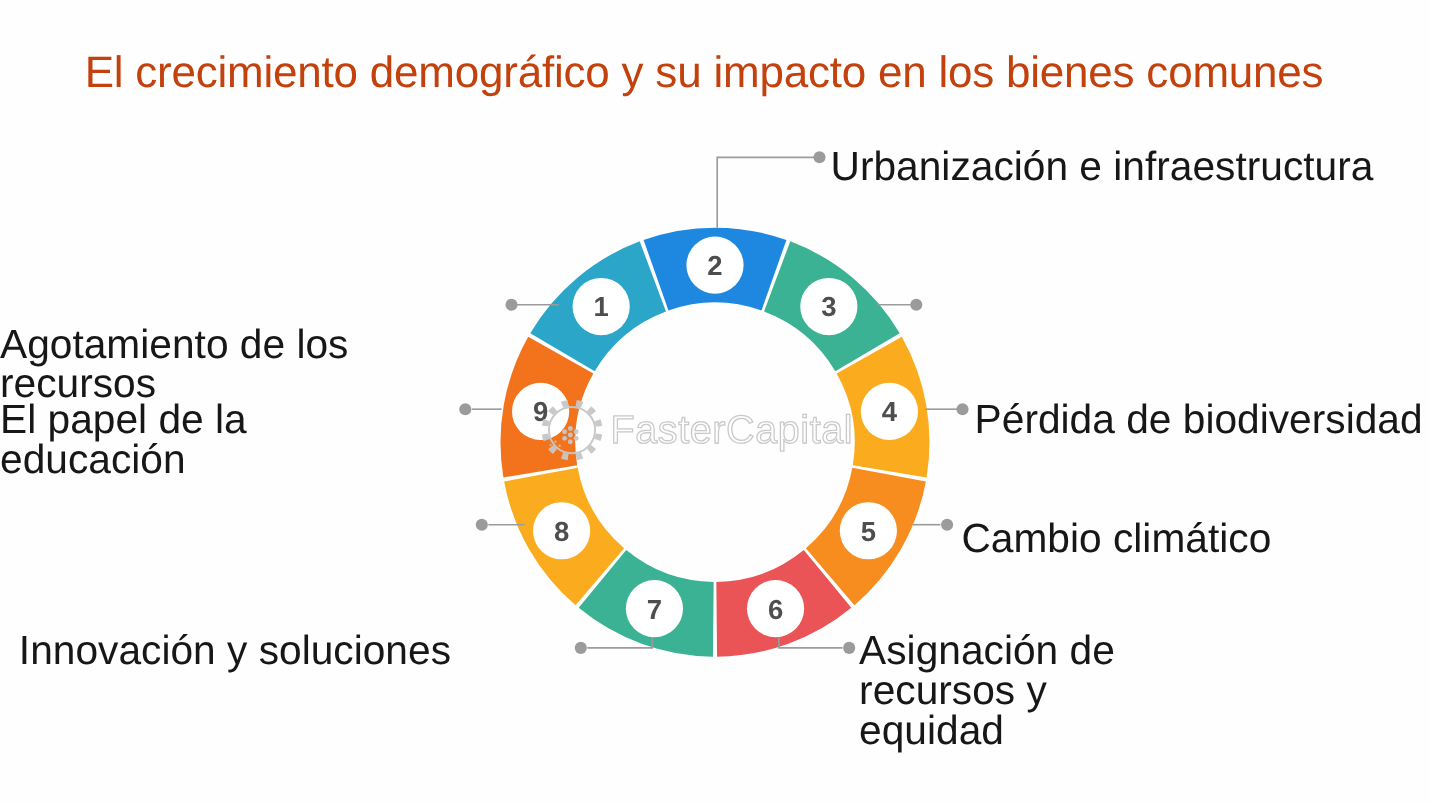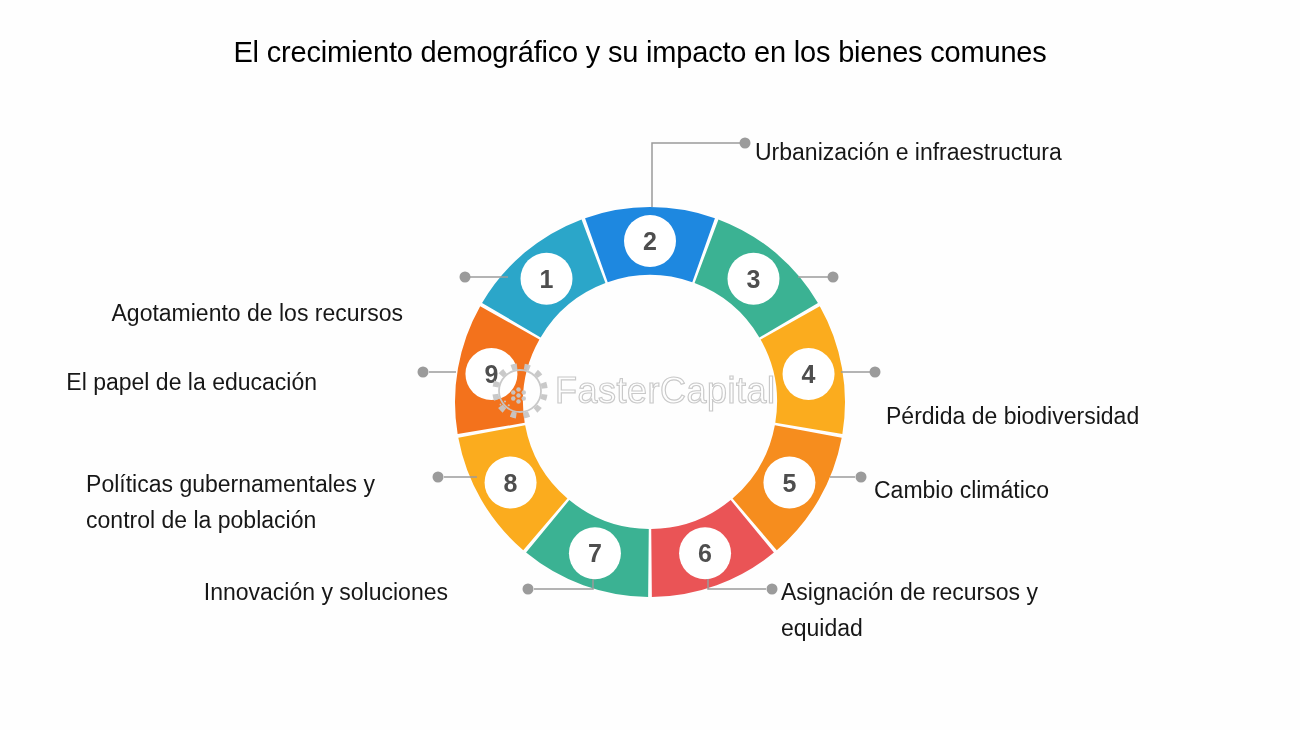--- a/index.html
+++ b/index.html
@@ -2,25 +2,25 @@
 <html><head>
 <meta charset="utf-8">
 <style>
   html,body{margin:0;padding:0;background:#ffffff;}
   .stage{
     position:relative;width:1300px;height:730px;background:#fefefe;
     overflow:hidden;font-family:"Liberation Sans", sans-serif;
   }
   .title{
     position:absolute;top:17px;left:0;width:1280px;text-align:center;
-    font-size:29px;font-weight:400;color:#000000;letter-spacing:-0.2px;
+    font-size:40px;font-weight:400;color:#c2410c;letter-spacing:-0.2px;
   }
   #diagram{position:absolute;left:0;top:0;z-index:1;}
   .lbl{
-    position:absolute;font-size:23px;line-height:36px;color:#171717;
+    position:absolute;font-size:37px;line-height:36px;color:#171717;
     white-space:pre-line;z-index:2;
   }
   .watermark{
     position:absolute;left:490px;top:360px;height:62px;display:flex;
     align-items:center;gap:5px;z-index:5;pointer-events:none;opacity:.95;
   }
   .wm-text{
     font-size:36px;font-weight:400;letter-spacing:.5px;color:#dcdcdc;
   }
   @supports (-webkit-text-stroke: 1px #000){
@@ -76,29 +76,27 @@
       <text x="705.0652430754327" y="553.2905119465313" text-anchor="middle" dy="9" font-family="&quot;Liberation Sans&quot;, sans-serif" font-size="25" font-weight="bold" fill="#4E4E4E">6</text>
       <circle cx="594.9347569245673" cy="553.2905119465313" r="26" fill="#FFFFFF"></circle>
       <text x="594.9347569245673" y="553.2905119465313" text-anchor="middle" dy="9" font-family="&quot;Liberation Sans&quot;, sans-serif" font-size="25" font-weight="bold" fill="#4E4E4E">7</text>
       <circle cx="510.56990999070536" cy="482.5" r="26" fill="#FFFFFF"></circle>
       <text x="510.56990999070536" y="482.5" text-anchor="middle" dy="9" font-family="&quot;Liberation Sans&quot;, sans-serif" font-size="25" font-weight="bold" fill="#4E4E4E">8</text>
       <circle cx="491.4459517650345" cy="374.04264339562417" r="26" fill="#FFFFFF"></circle>
       <text x="491.4459517650345" y="374.04264339562417" text-anchor="middle" dy="9" font-family="&quot;Liberation Sans&quot;, sans-serif" font-size="25" font-weight="bold" fill="#4E4E4E">9</text>
     </svg>
 
   <div class="lbl" style="left:755px;top:134px;">Urbanización e infraestructura</div>
-  <div class="lbl" style="left:886px;top:364px;margin-top:34px;">Pérdida de biodiversidad</div>
+  <div class="lbl" style="left:886px;top:364px;">Pérdida de biodiversidad</div>
   <div class="lbl" style="left:874px;top:472px;">Cambio climático</div>
   <div class="lbl" style="left:781px;top:574px;width:350px;">Asignación de recursos y
 equidad</div>
   <div class="lbl" style="right:897px;top:256px;margin-top:39px;">Agotamiento de los recursos</div>
   <div class="lbl" style="right:983px;top:364px;">El papel de la educación</div>
-  <div class="lbl" style="right:925px;top:466px;text-align:left;">Políticas gubernamentales y
-control de la población</div>
-  <div class="lbl" style="right:852px;top:574px;">Innovación y soluciones</div>
+  <div class="lbl" style="right:890px;top:574px;">Innovación y soluciones</div>
 
   <div class="watermark">
     <svg width="60" height="60" viewBox="-40 -40 80 80">
       <circle cx="0" cy="0" r="33" fill="none" stroke="#c7c7c7" stroke-width="8" stroke-dasharray="7.5 9.8" transform="rotate(8)"></circle>
       <circle cx="0" cy="0" r="28" fill="none" stroke="#c7c7c7" stroke-width="2.4"></circle>
       <g fill="#c7c7c7">
         <circle cx="-9" cy="2" r="3"></circle>
           <circle cx="-2" cy="-2" r="3"></circle>
         <circle cx="-2" cy="6" r="3"></circle>
           <circle cx="5" cy="2" r="3"></circle>

